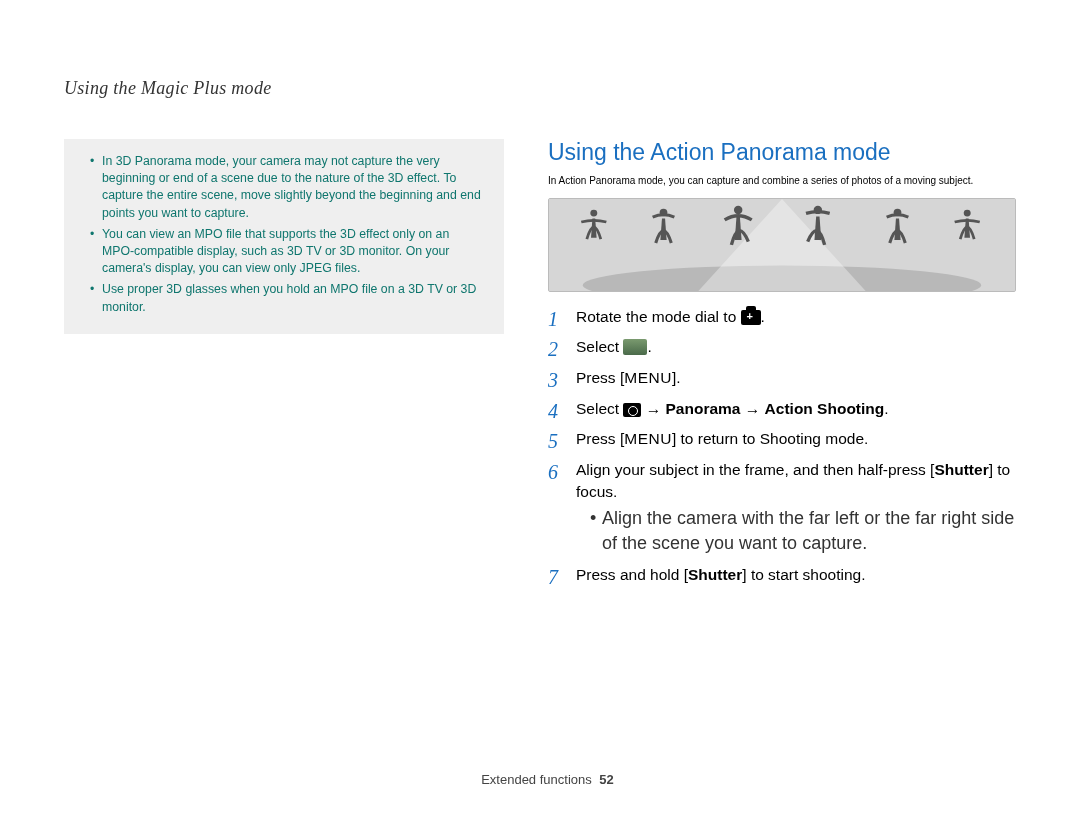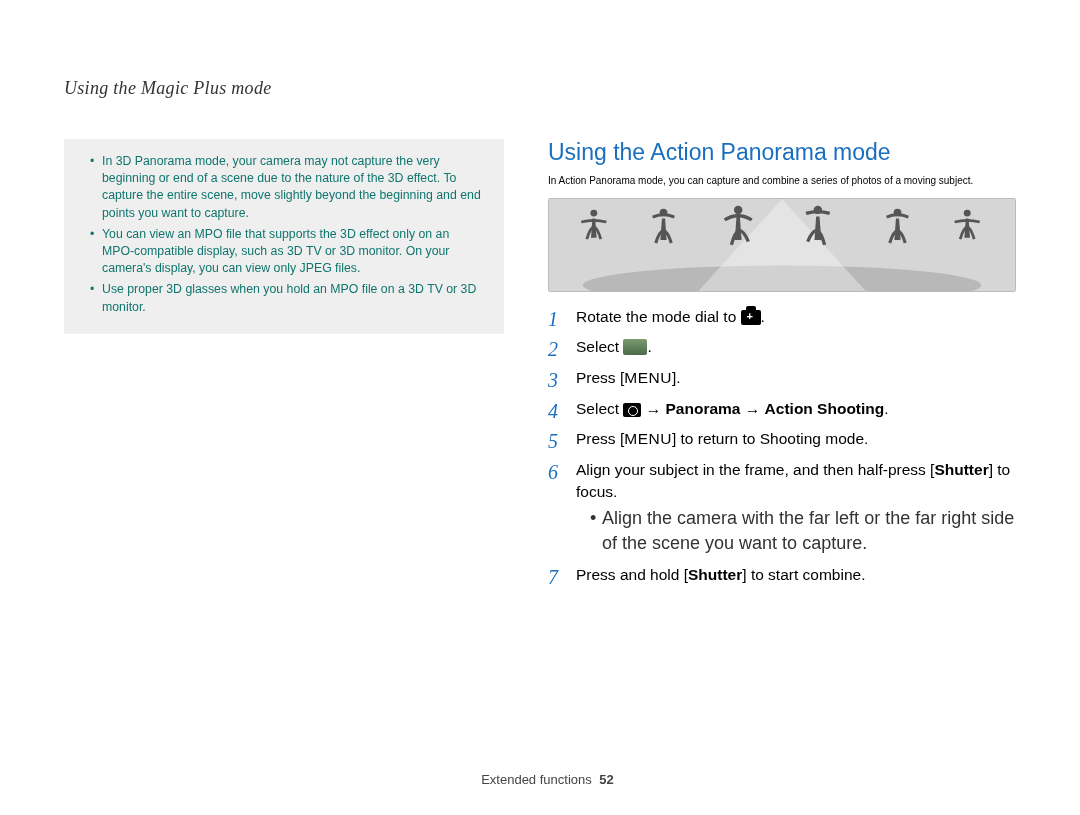--- a/index.html
+++ b/index.html
@@ -114,21 +114,21 @@
         <li><span class="num">5</span>
           <span>Press [</span><span class="menu-txt">MENU</span><span>] to return to Shooting mode.</span>
         </li>
         <li><span class="num">6</span>
           <span>Align your subject in the frame, and then half-press [</span><span class="bold">Shutter</span><span>] to focus.</span>
           <ul class="sub-bullet">
               <li>Align the camera with the far left or the far right side of the scene you want to capture.</li>
             </ul>
         </li>
         <li><span class="num">7</span>
-          <span>Press and hold [</span><span class="bold">Shutter</span><span>] to start combine.</span>
+          <span>Press and hold [</span><span class="bold">Shutter</span><span>] to start shooting.</span>
         </li>
       </ol>
     </div>
   </div>
 
   <div class="footer">
     <span>Extended functions</span>
     <span class="pn">52</span>
   </div>
 </div>

